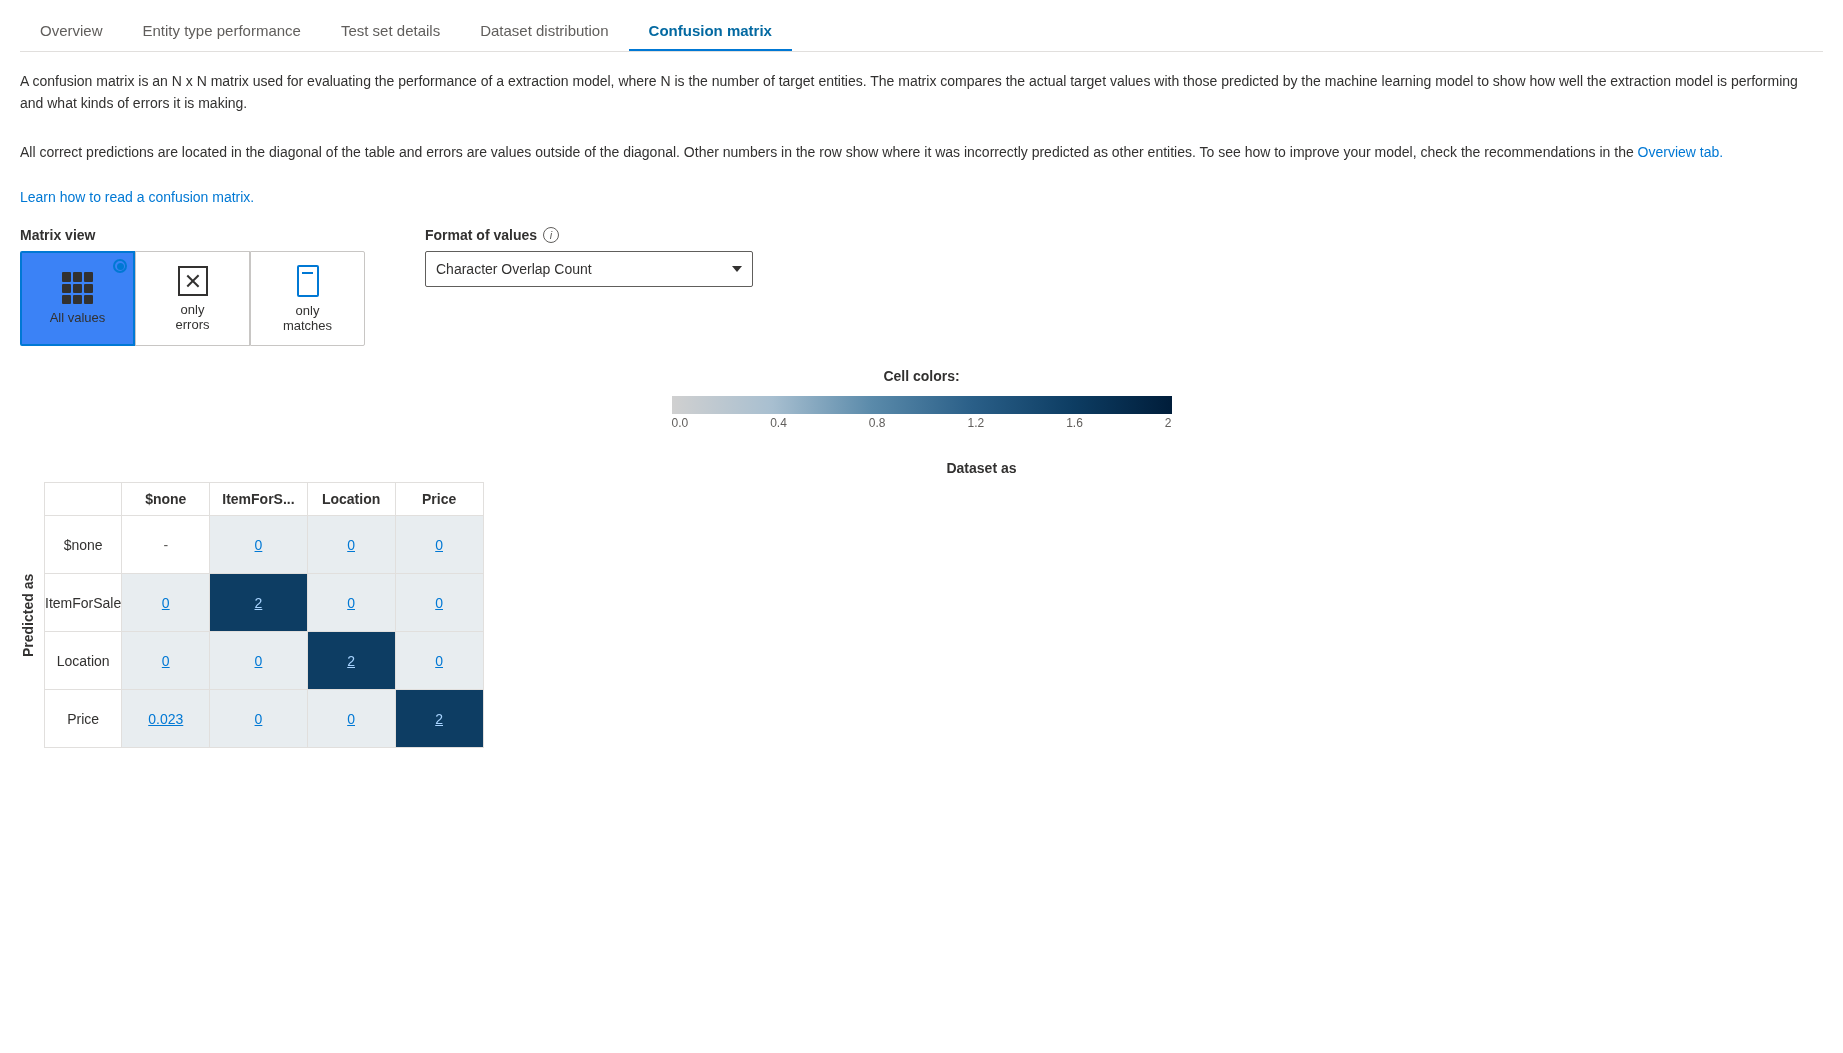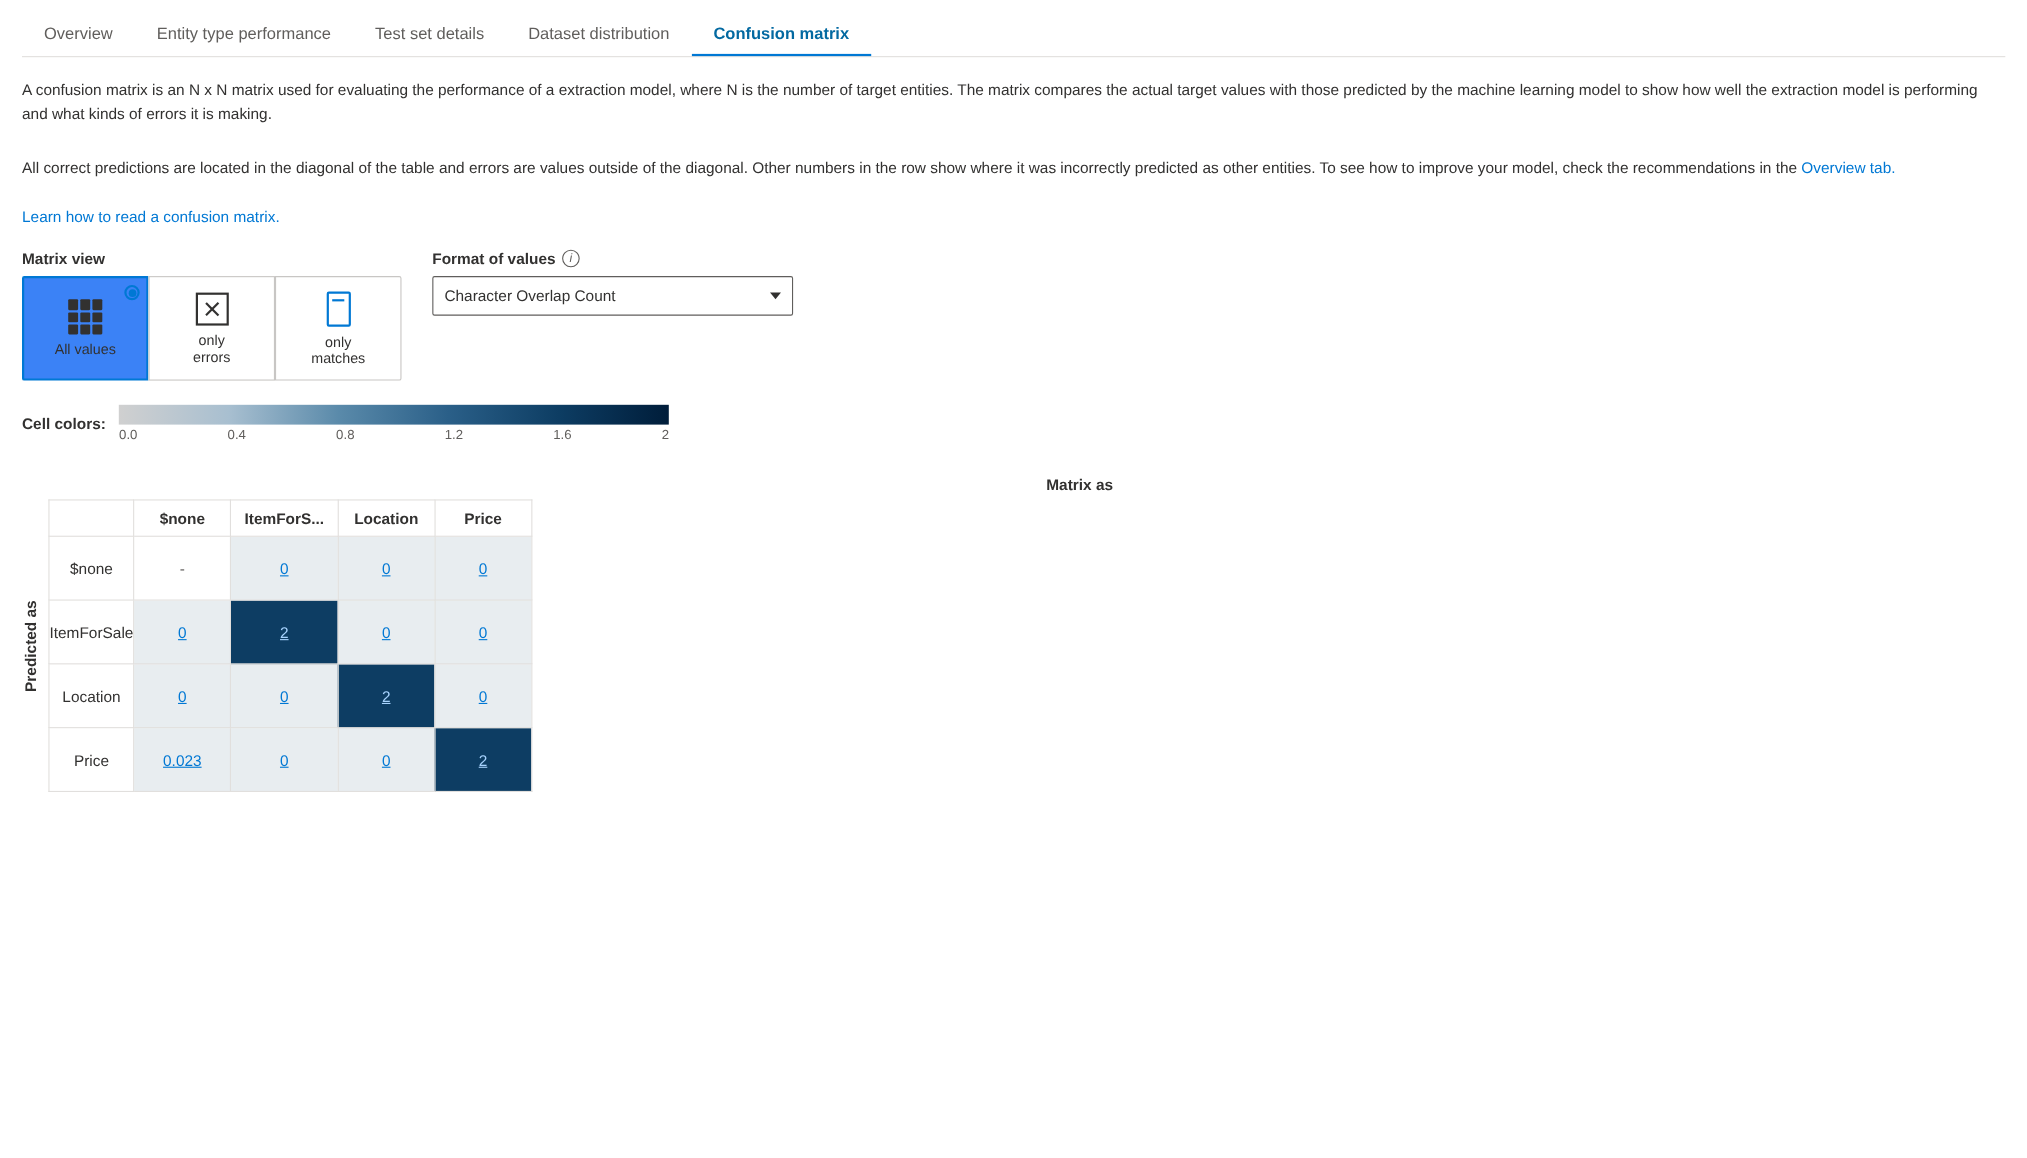--- a/index.html
+++ b/index.html
@@ -51,21 +51,21 @@
       font-size: 14px;
       text-decoration: none;
       display: inline-block;
       margin-bottom: 22px;
     }
 
     
     .controls-row {
       display: flex;
       align-items: flex-start;
-      gap: 28px;
+      gap: 60px;
       margin-bottom: 22px;
     }
 
     .matrix-view-section {}
     .matrix-view-label {
       font-size: 14px;
       font-weight: 600;
       margin-bottom: 8px;
     }
     .matrix-view-options {
@@ -213,20 +213,21 @@
       border-right: 5px solid transparent;
       border-top: 6px solid #323130;
     }
 
     
     .cell-colors-row {
       display: flex;
       align-items: center;
       gap: 12px;
       margin-bottom: 30px;
+      flex-direction: column;
     }
     .cell-colors-label { font-size: 14px; font-weight: 600; }
     .color-gradient-container { display: flex; flex-direction: column; }
     .color-gradient {
       width: 500px;
       height: 18px;
       background: linear-gradient(to right, #d0d0d0 0%, #a8bfd0 20%, #5a8aaa 40%, #2a5f88 60%, #0d3d63 80%, #001d3a 100%);
     }
     .gradient-labels {
       display: flex;
@@ -390,21 +391,21 @@
       <span>0.8</span>
       <span>1.2</span>
       <span>1.6</span>
       <span>2</span>
     </div>
   </div>
 </div>
 
 
 <div class="matrix-section">
-  <div class="matrix-labeled-as">Matrix as</div>
+  <div class="matrix-labeled-as">Dataset as</div>
   <div class="matrix-table-container">
     <div class="predicted-as-label">Predicted as</div>
     <table class="matrix-table">
       <thead>
         <tr>
           <th class="empty-header"></th>
           <th class="col-header">$none</th>
           <th class="col-header">ItemForS...</th>
           <th class="col-header">Location</th>
           <th class="col-header">Price</th>

